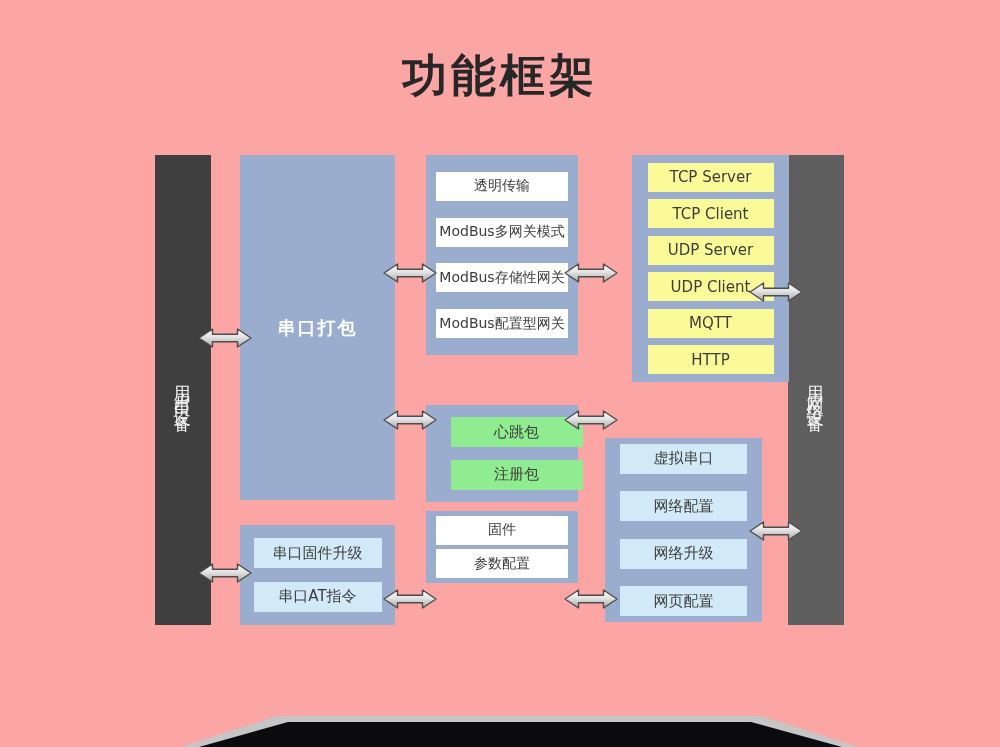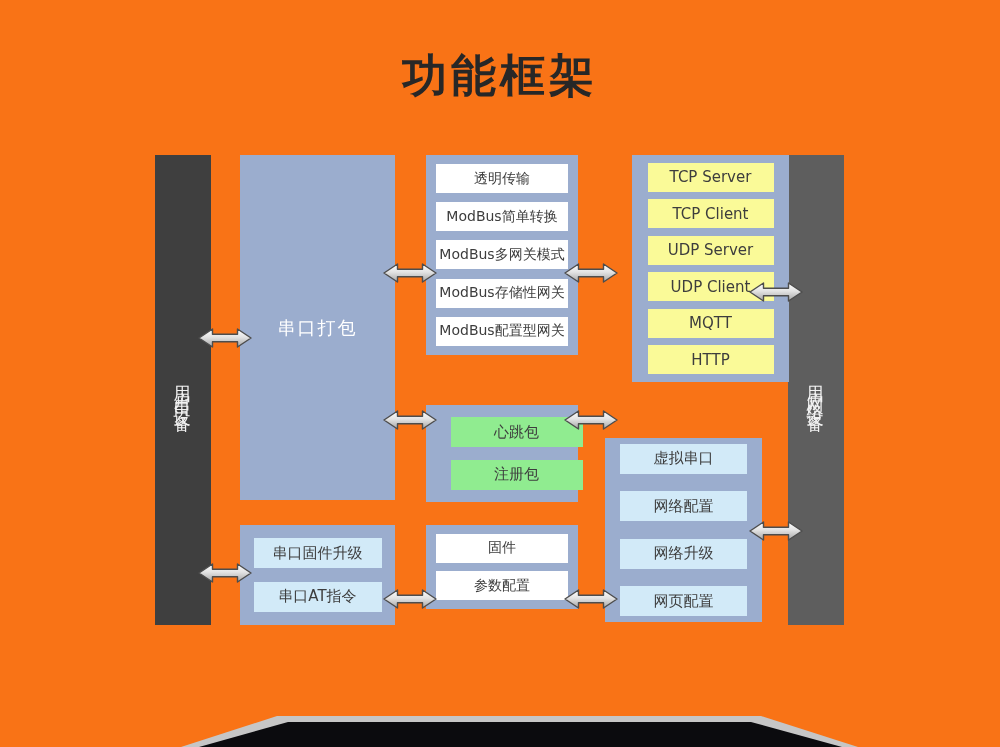--- a/index.html
+++ b/index.html
@@ -3,21 +3,21 @@
 <meta charset="utf-8">
 <style>
   * { margin: 0; padding: 0; box-sizing: border-box; }
   html, body { background: #ffffff; }
   body { font-family: "DejaVu Sans", "Liberation Sans", sans-serif; }
   .stage {
     position: relative;
     width: 1000px;
     height: 747px;
     margin: 0 auto;
-    background: #f97316;
+    background: #fca5a5;
     overflow: hidden;
   }
   .page-title {
     position: absolute;
     left: 0; top: 46px;
     width: 100%;
     text-align: center;
     font-size: 45px;
     font-weight: 700;
     color: #272727;
@@ -49,26 +49,27 @@
     justify-content: space-evenly;
     align-items: center;
   }
   .panel-serial-pack {
     left: 240px; top: 155px;
     width: 155px; height: 345px;
     color: #ffffff;
     font-size: 18px;
     letter-spacing: 2px;
     justify-content: center;
+    font-weight: bold;
   }
   .panel-modes    { left: 426px; top: 155px; width: 152px; height: 200px; }
   .panel-proto    { left: 632px; top: 155px; width: 157px; height: 227px; }
   .panel-packets  { left: 426px; top: 405px; width: 152px; height: 97px; padding-left: 29px;  }
   .panel-serialfn { left: 240px; top: 525px; width: 155px; height: 100px; }
-  .panel-firmware { left: 426px; top: 525px; width: 152px; height: 84px; }
+  .panel-firmware { left: 426px; top: 511px; width: 152px; height: 72px; }
   .panel-netfn    { left: 605px; top: 438px; width: 157px; height: 184px; gap: 12px; }
   .box {
     display: flex;
     align-items: center;
     justify-content: center;
     height: 29px;
     font-size: 14px;
     color: #3d3d3d;
     white-space: nowrap;
   }
@@ -115,21 +116,20 @@
   <div class="vbar vbar-right">
     <span class="vlabel">用户网络设备</span>
   </div>
 
   <div class="panel panel-serial-pack">
     <span>串口打包</span>
   </div>
 
   <div class="panel panel-modes">
     <div class="box box-white">透明传输</div>
-    <div class="box box-white">ModBus简单转换</div>
     <div class="box box-white">ModBus多网关模式</div>
     <div class="box box-white">ModBus存储性网关</div>
     <div class="box box-white">ModBus配置型网关</div>
   </div>
 
   <div class="panel panel-proto">
     <div class="box box-yellow">TCP Server</div>
     <div class="box box-yellow">TCP Client</div>
     <div class="box box-yellow">UDP Server</div>
     <div class="box box-yellow">UDP Client</div>

